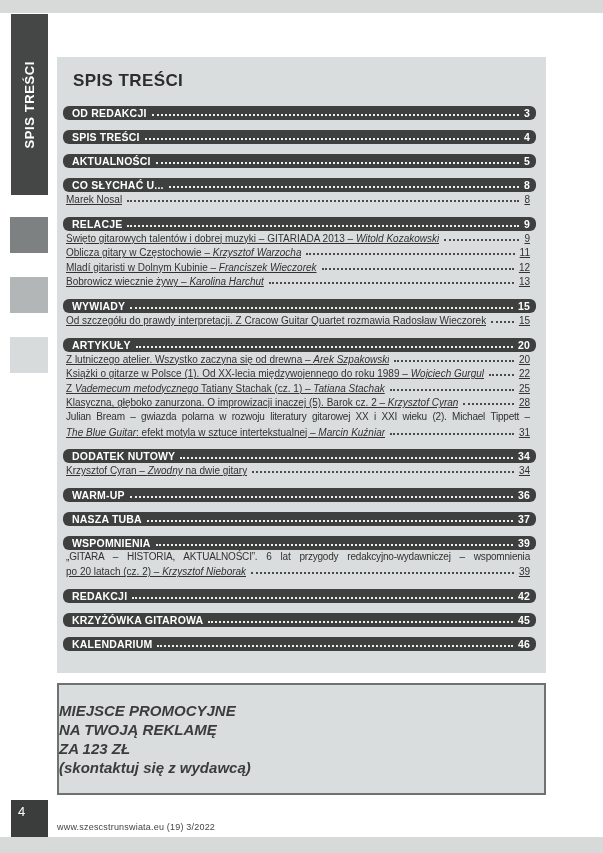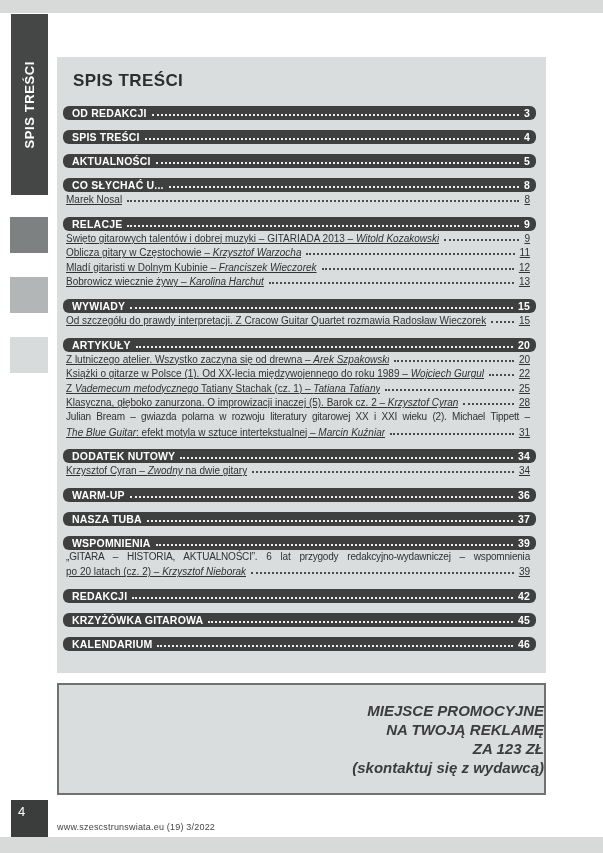--- a/index.html
+++ b/index.html
@@ -57,21 +57,21 @@
     height:14.6px;color:#323232;font-size:10px;line-height:14.6px;
     padding:0 6px 0 3px;letter-spacing:-0.2px;
     white-space:nowrap;overflow:hidden;
     text-align:justify;text-align-last:justify;
   }
 
   
   .promo{
     position:absolute;left:57px;top:683px;width:489px;height:112px;
     background:#d9dddd;border:2px solid #6f7273;box-sizing:border-box;
-    display:flex;flex-direction:column;align-items:flex-end;justify-content:center;
+    display:flex;flex-direction:column;align-items:flex-start;justify-content:center;
   }
   .promo div{
     font-size:15px;font-weight:bold;font-style:italic;color:#3c3c3c;line-height:19px;
   }
 
   
   .folio{
     position:absolute;left:11px;top:800px;width:37px;height:37px;background:#3b3c3c;
     color:#fff;font-size:13px;box-sizing:border-box;padding:4px 0 0 7px;
   }
@@ -177,21 +177,21 @@
           <span class="txt"><span>Z lutniczego atelier. Wszystko zaczyna się od drewna – </span><em>Arek Szpakowski</em></span>
           <span class="dots"></span>
           <span class="num">20</span>
         </div>
         <div class="row entry-row">
           <span class="txt"><span>Książki o gitarze w Polsce (1). Od XX-lecia międzywojennego do roku 1989 – </span><em>Wojciech Gurgul</em></span>
           <span class="dots"></span>
           <span class="num">22</span>
         </div>
         <div class="row entry-row">
-          <span class="txt"><span>Z </span><em>Vademecum metodycznego</em><span> Tatiany Stachak (cz. 1) – </span><em>Tatiana Tatiany</em></span>
+          <span class="txt"><span>Z </span><em>Vademecum metodycznego</em><span> Tatiany Stachak (cz. 1) – </span><em>Tatiana Stachak</em></span>
           <span class="dots"></span>
           <span class="num">25</span>
         </div>
         <div class="row entry-row">
           <span class="txt"><span>Klasyczna, głęboko zanurzona.  O improwizacji inaczej (5). Barok cz. 2 – </span><em>Krzysztof Cyran</em></span>
           <span class="dots"></span>
           <span class="num">28</span>
         </div>
         <div class="jline"><span>Julian Bream – gwiazda polarna w rozwoju literatury gitarowej XX i XXI wieku (2). Michael Tippett –</span></div>
         <div class="row entry-row">

